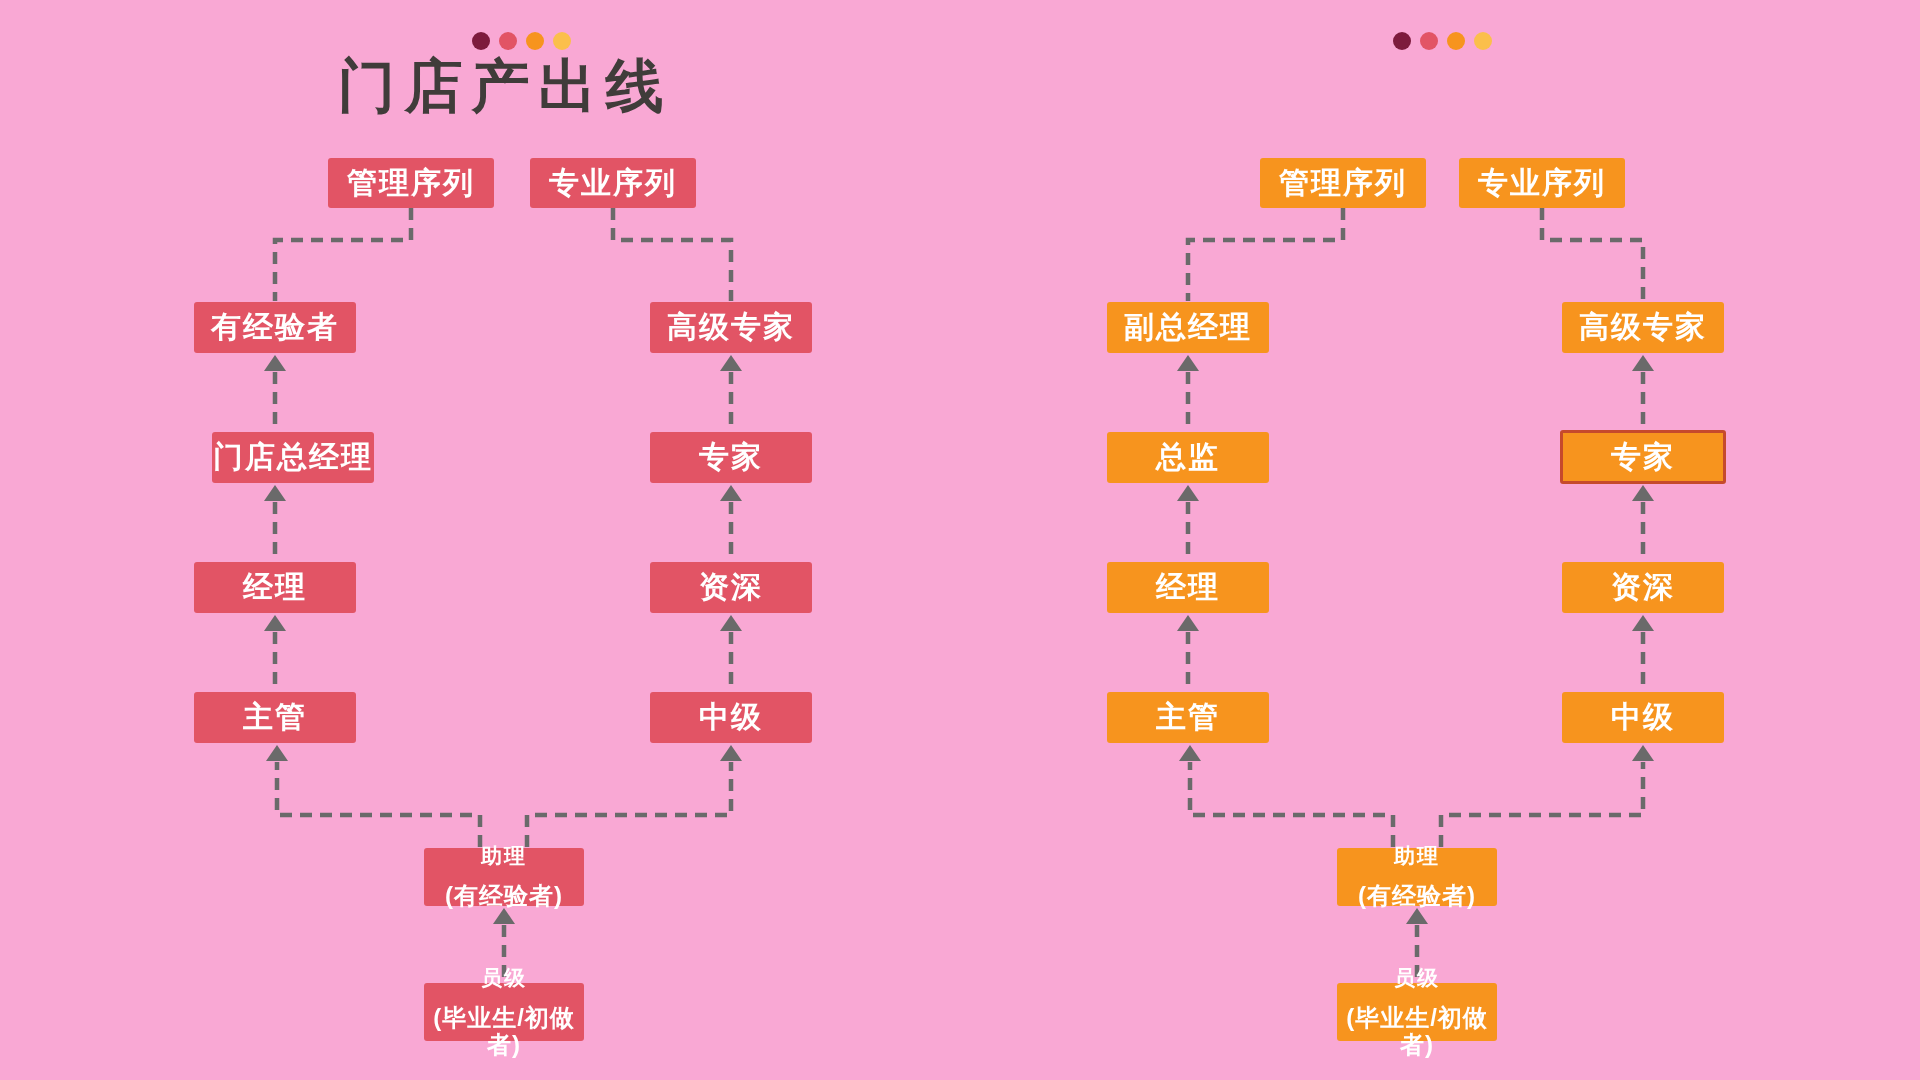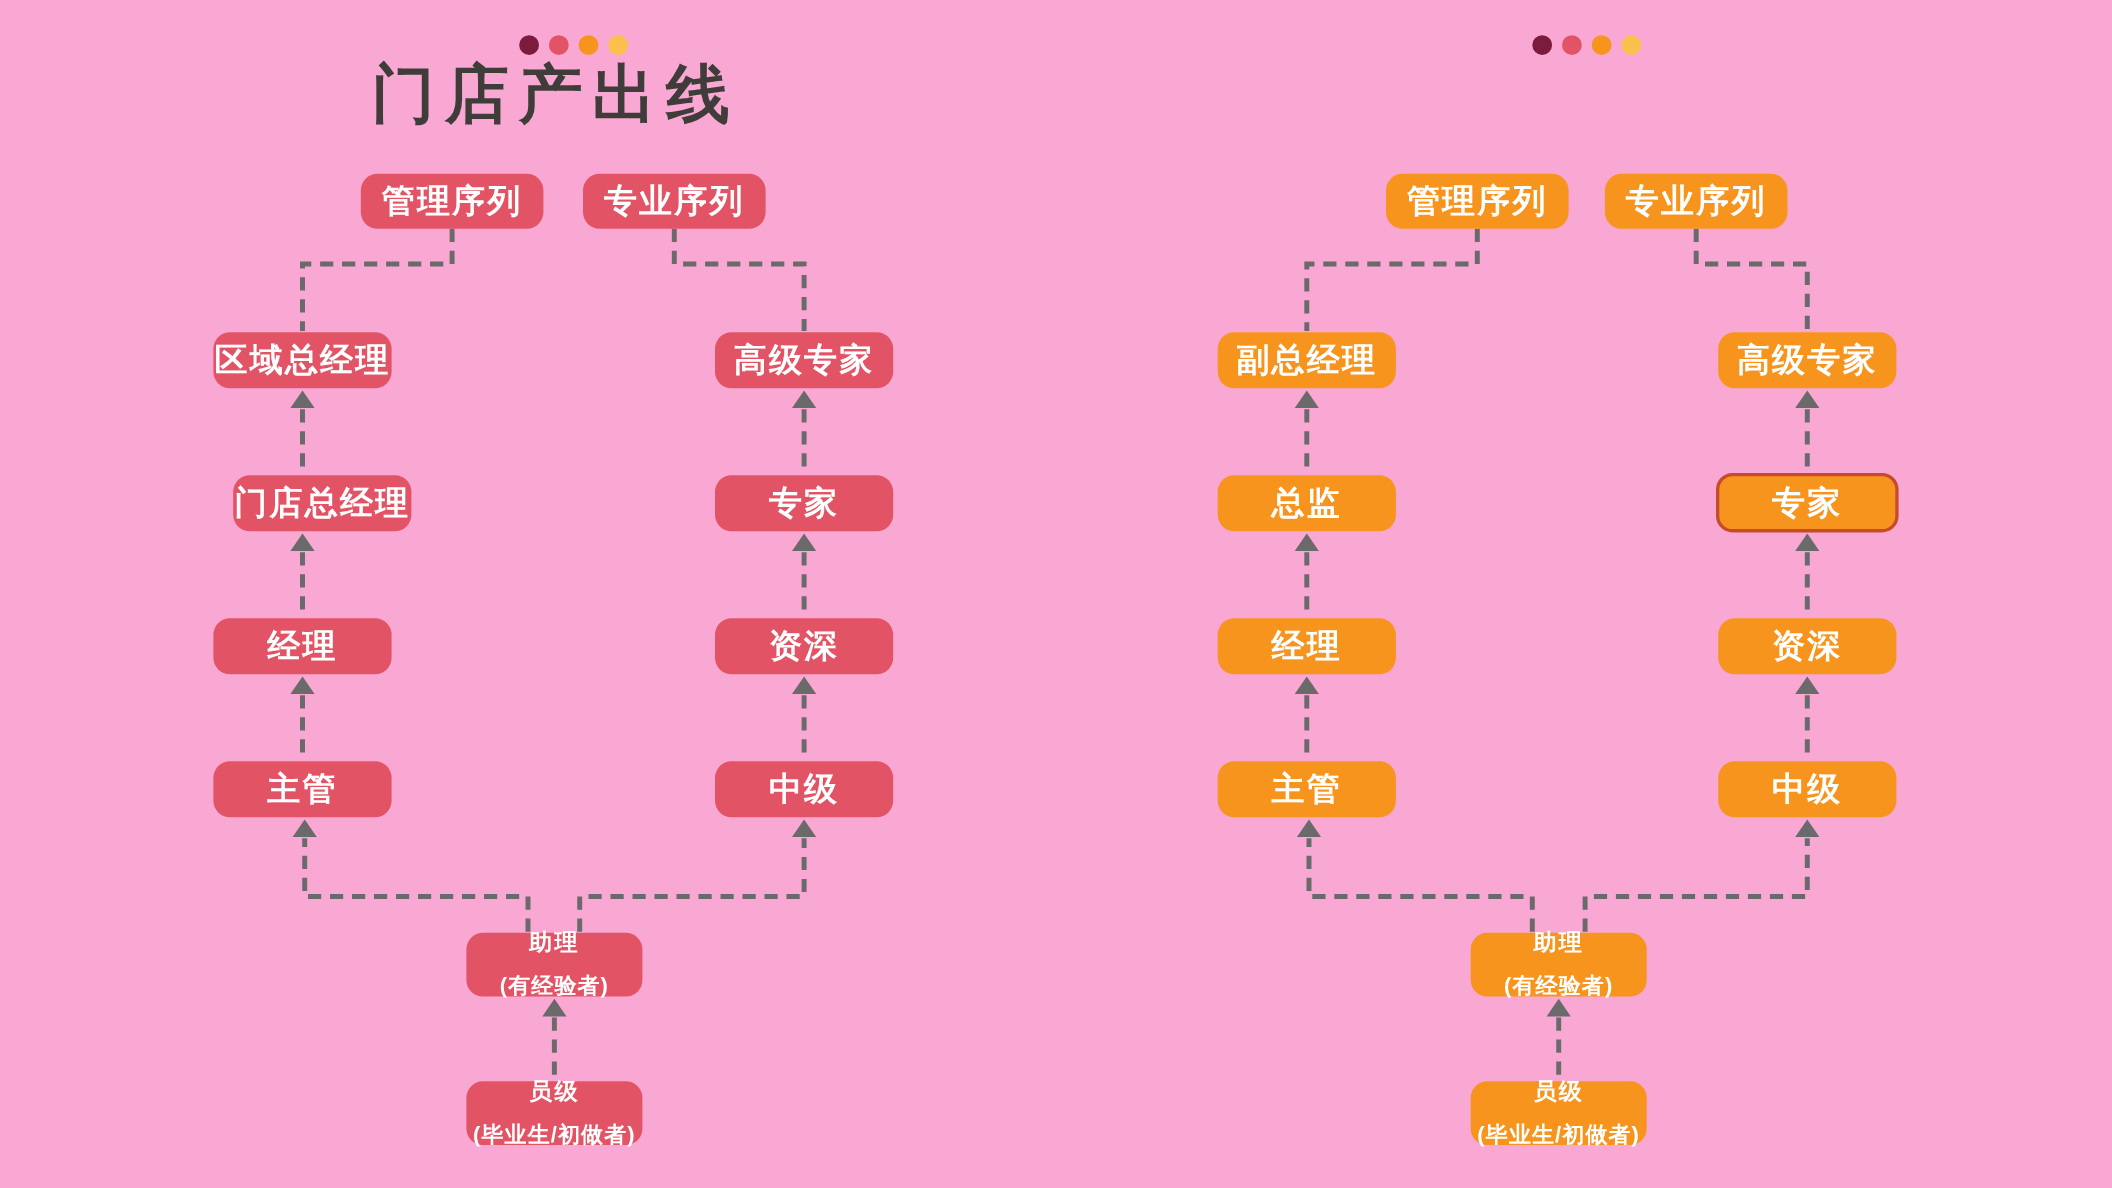--- a/index.html
+++ b/index.html
@@ -14,29 +14,29 @@
   .title {
     position:absolute; margin:0; top:56px; transform:translateX(-50%);
     font-size:58px; font-weight:bold; color:#403c3a;
     letter-spacing:9px; white-space:nowrap; line-height:1.05;
   }
   .dot { position:absolute; top:32px; width:18px; height:18px; border-radius:50%; }
   .d1 { background:#7d1b3d; } .d2 { background:#e25465; }
   .d3 { background:#f7941e; } .d4 { background:#fbbf4b; }
   .node {
     position:absolute; display:flex; align-items:center; justify-content:center;
-    color:#ffffff; font-weight:bold; border-radius:15px; box-sizing:border-box;
+    color:#ffffff; font-weight:bold; border-radius:3px; box-sizing:border-box;
     text-align:center; letter-spacing:2px;
   }
   .red    { background:#e25465; }
   .orange { background:#f7941e; }
   .single { font-size:30px; }
   .entry  { flex-direction:column; line-height:1.1; }
   .entry .lbl  { font-size:21px; }
-  .entry .note { font-size:20px; letter-spacing:1px; margin-top:16px; }
+  .entry .note { font-size:24px; letter-spacing:1px; margin-top:16px; }
   .hl { border:3px solid #c64a2c; }
 </style>
 </head>
 <body>
 
 <div class="canvas">
 
   <svg class="connectors" viewBox="0 0 1920 1080" xmlns="http://www.w3.org/2000/svg">
 
     <g>
@@ -108,21 +108,21 @@
 
   <span class="dot d1" style="left:472px"></span>
   <span class="dot d2" style="left:499px"></span>
   <span class="dot d3" style="left:526px"></span>
   <span class="dot d4" style="left:553px"></span>
   <h1 class="title" style="left:505px">门店产出线</h1>
 
   <div class="node red single" style="left:328px;top:158px;width:166px;height:50px">管理序列</div>
   <div class="node red single" style="left:530px;top:158px;width:166px;height:50px">专业序列</div>
 
-  <div class="node red single" style="left:194px;top:302px;width:162px;height:51px">区域总经理</div>
+  <div class="node red single" style="left:194px;top:302px;width:162px;height:51px">有经验者</div>
   <div class="node red single" style="left:212px;top:432px;width:162px;height:51px">门店总经理</div>
   <div class="node red single" style="left:194px;top:562px;width:162px;height:51px">经理</div>
   <div class="node red single" style="left:194px;top:692px;width:162px;height:51px">主管</div>
 
   <div class="node red single" style="left:650px;top:302px;width:162px;height:51px">高级专家</div>
   <div class="node red single" style="left:650px;top:432px;width:162px;height:51px">专家</div>
   <div class="node red single" style="left:650px;top:562px;width:162px;height:51px">资深</div>
   <div class="node red single" style="left:650px;top:692px;width:162px;height:51px">中级</div>
 
   <div class="node red entry" style="left:424px;top:848px;width:160px;height:58px">

